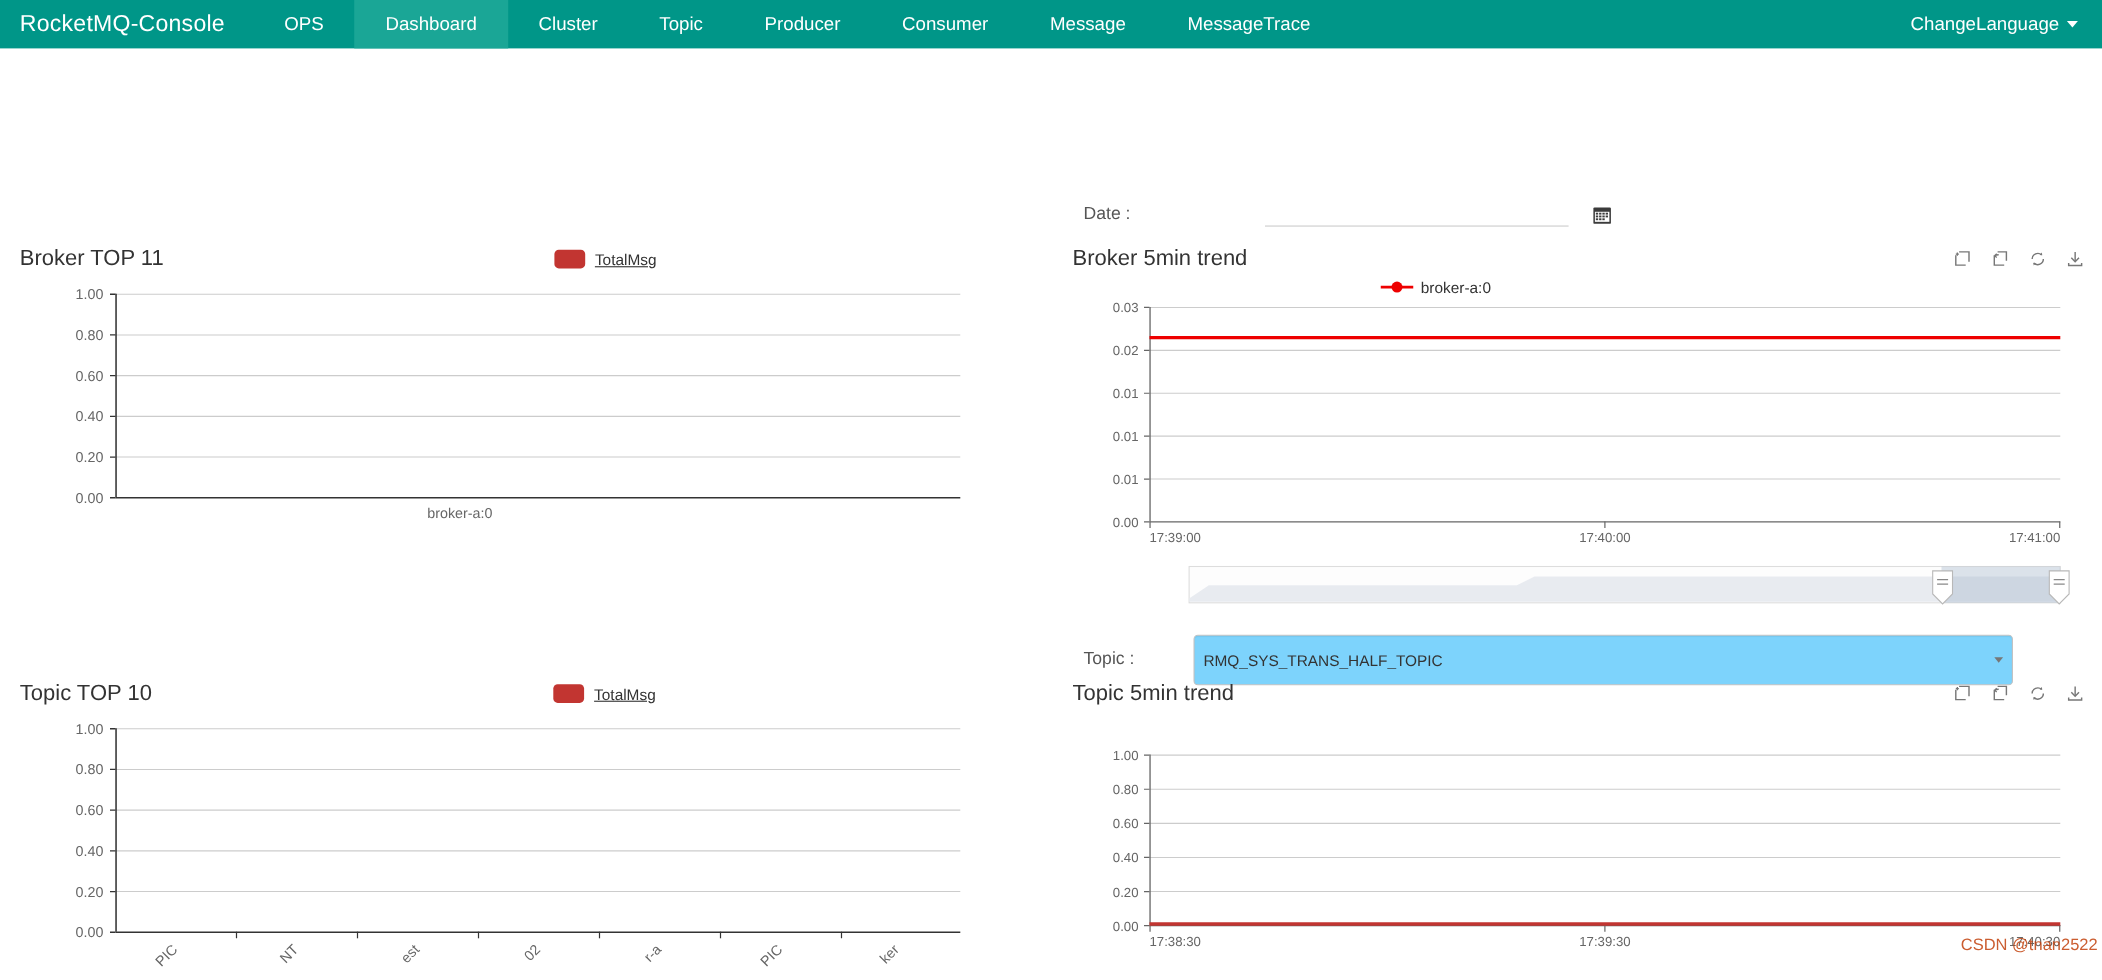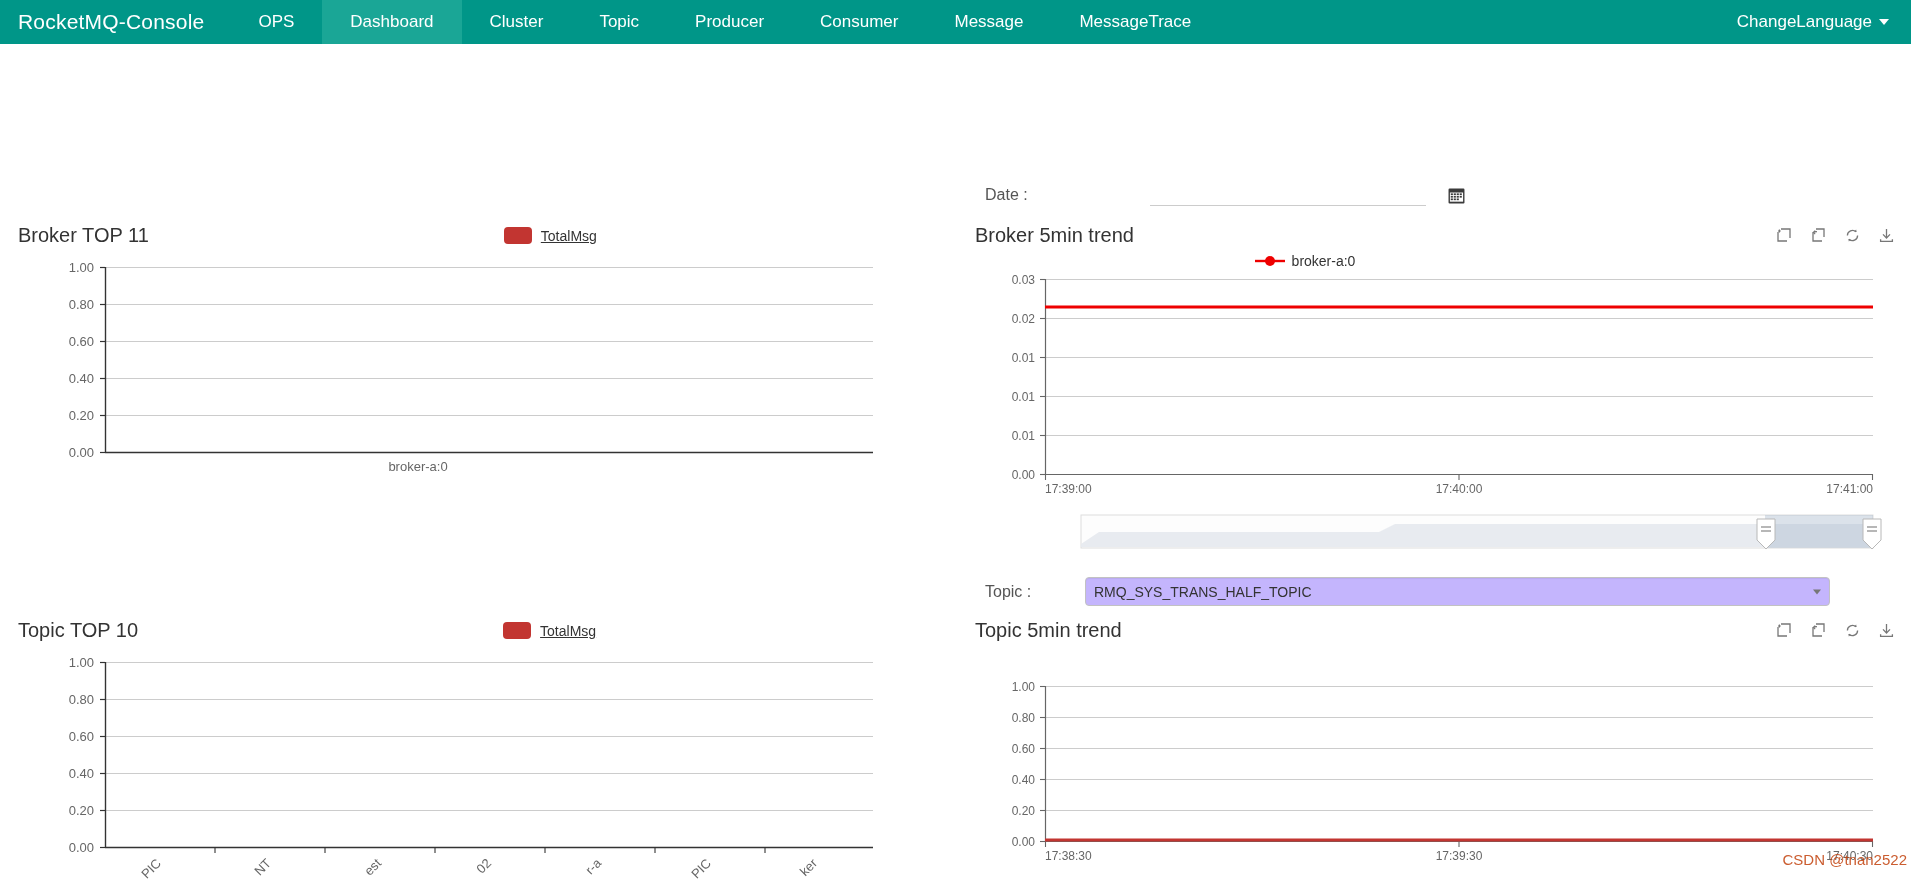--- a/index.html
+++ b/index.html
@@ -116,24 +116,24 @@
   
   .topic-row {
     position: absolute;
     left: 985px; top: 533px;
     display: flex; align-items: center;
     width: 845px;
   }
   .topic-label { color: #555; font-size: 16px; width: 100px; white-space: nowrap; }
   .topic-select {
     flex: 1;
-    height: 29px;
+    height: 46px;
     border: 1px solid #c2c2c2;
     border-radius: 4px;
-    background: #c4b5fd;
+    background: #7dd3fc;
     font-family: "Liberation Sans", sans-serif;
     font-size: 14px;
     color: #333;
     padding: 0 8px;
     outline: none;
     appearance: none;
     -webkit-appearance: none;
     box-shadow: inset 0 1px 1px rgba(0,0,0,.06);
   }
   .select-wrap { position: relative; flex: 1; display: flex; }

